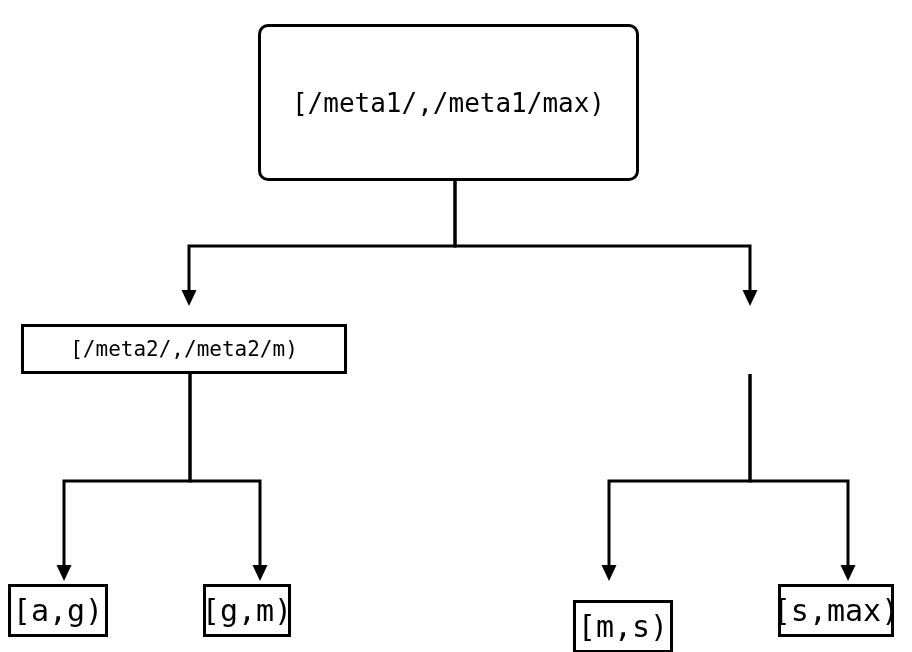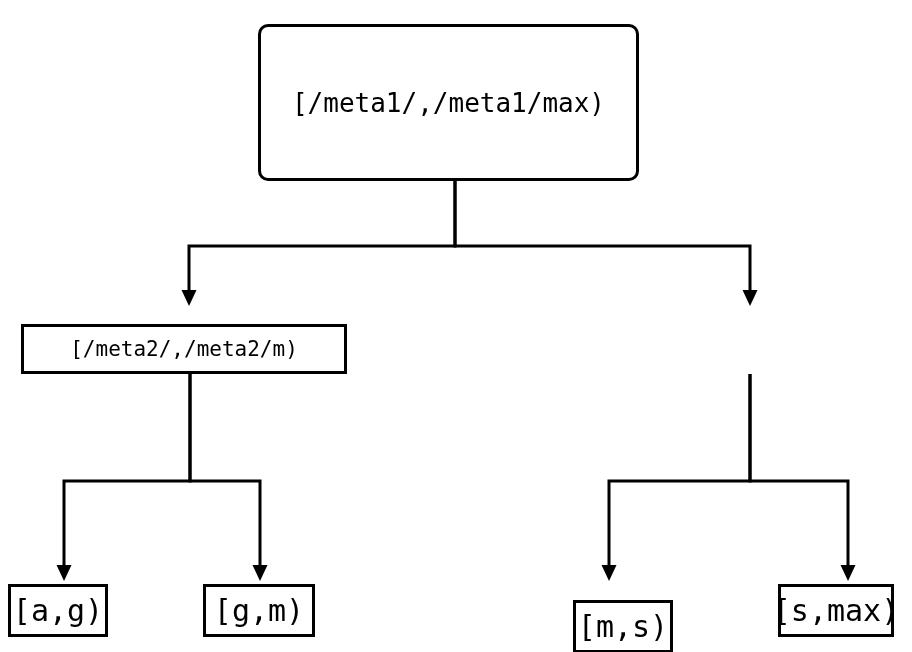--- a/index.html
+++ b/index.html
@@ -84,21 +84,21 @@
 
   <div class="node level-mid" style="left: 21px; top: 324px; width: 326px; height: 50px;">
     <span class="node-label">[/meta2/,/meta2/m)</span>
   </div>
 
 
   <div class="node level-leaf" style="left: 8px; top: 584px; width: 100px; height: 53px;">
     <span class="node-label">[a,g)</span>
   </div>
 
-  <div class="node level-leaf" style="left: 203px; top: 584px; width: 112px; height: 53px;">
+  <div class="node level-leaf" style="left: 203px; top: 584px; width: 88px; height: 53px;">
     <span class="node-label">[g,m)</span>
   </div>
 
   <div class="node level-leaf" style="left: 553px; top: 600px; width: 100px; height: 53px; margin-left: 20px;">
     <span class="node-label">[m,s)</span>
   </div>
 
   <div class="node level-leaf" style="left: 778px; top: 584px; width: 116px; height: 53px;">
     <span class="node-label">[s,max)</span>
   </div>

